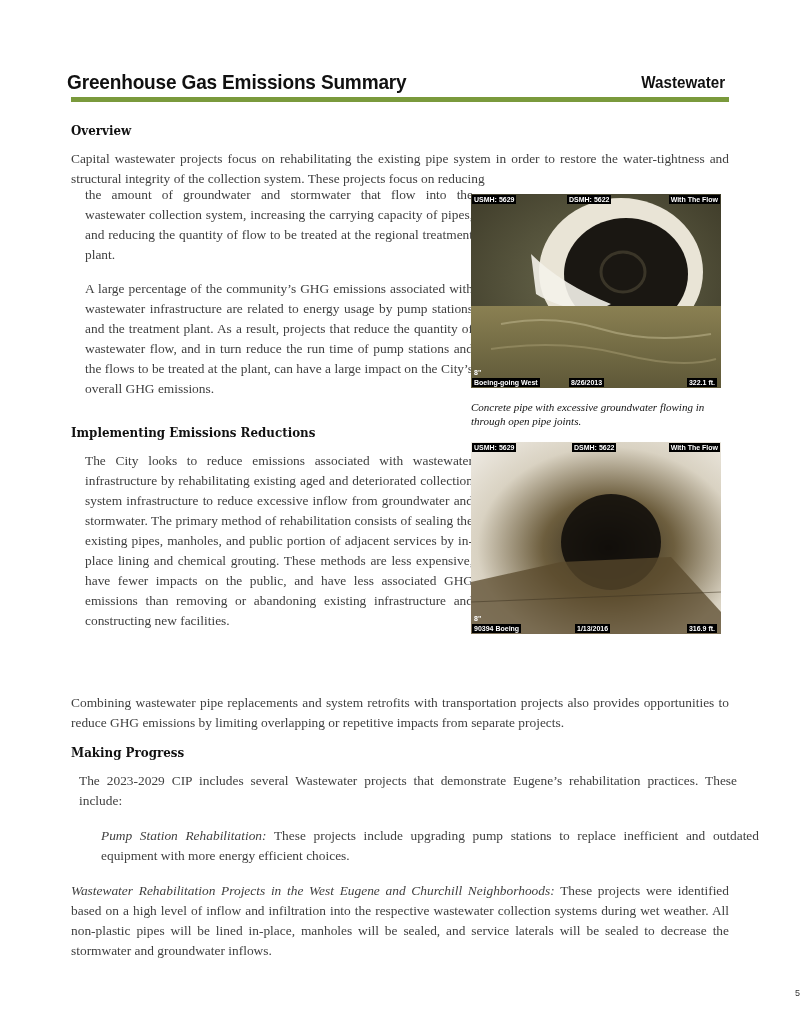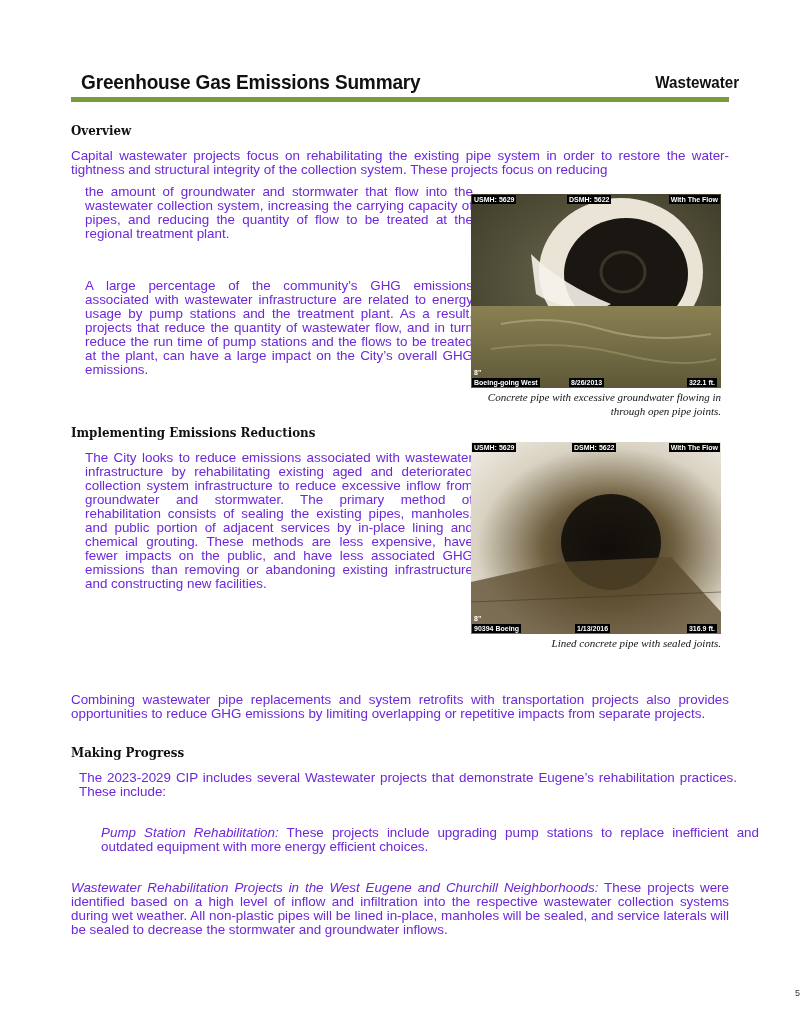--- a/index.html
+++ b/index.html
@@ -1,37 +1,37 @@
 <!DOCTYPE html>
 <html><head>
 <meta charset="utf-8">
 <style>
   html, body { margin: 0; padding: 0; background: #ffffff; }
   body { width: 800px; height: 1035px; position: relative; overflow: hidden;
          font-family: "DejaVu Serif", "Liberation Serif", serif; color: #111; }
-  .header { position: absolute; left: 81px; top: 70px; width: 658px; height: 26px; }
+  .header { position: absolute; left: 67px; top: 70px; width: 658px; height: 26px; }
   .title { position: absolute; left: 0; top: 0; font-family: "Liberation Sans", sans-serif;
            font-weight: bold; font-size: 20.5px; letter-spacing: -0.2px; color: #111;
            transform: scaleX(0.93); transform-origin: left top; }
   .section-tag { position: absolute; right: 0; top: 3px; font-family: "Liberation Sans", sans-serif;
            font-weight: bold; font-size: 16.5px; color: #111; transform: scaleX(0.92); transform-origin: right top; }
   .rule { position: absolute; left: 71px; top: 97px; width: 658px; height: 5px; background: #7a9a3c; }
   .h2 { position: absolute; left: 71px; font-weight: bold; font-size: 13.2px; color: #111;
         font-family: "DejaVu Serif", serif; transform: scaleX(0.9); transform-origin: left top; }
-  .para { position: absolute; font-size: 13.4px; line-height: 14px; color: #6d28d9;
-          text-align: justify; font-family: Liberation Sans, sans-serif; }
+  .para { position: absolute; font-size: 13.4px; line-height: 20px; color: #404040;
+          text-align: justify; font-family: Liberation Serif, serif; }
   .para.full { left: 71px; width: 658px; }
   .para.narrow { left: 85px; width: 388px; }
   .para i { font-style: italic; }
   .figure { position: absolute; left: 471px; width: 250px; }
   .photo { position: relative; width: 250px; overflow: hidden; background: #000; }
   .osd { position: absolute; font-family: "Liberation Sans", sans-serif; font-weight: bold;
          font-size: 7px; color: #fff; background: #000; padding: 0 2px; line-height: 9px; white-space: nowrap; }
   .caption { font-family: "Liberation Serif", serif; font-style: italic; font-size: 11px;
-             line-height: 14px; text-align: right; color: #111; margin-top: 2px; width: 250px; }
+             line-height: 14px; color: #111; margin-top: 12px; width: 250px; }
   .page-num { position: absolute; left: 5px; width: 800px; top: 988px; text-align: right;
               font-family: "Liberation Sans", sans-serif; font-size: 9px; color: #333; }
 </style>
 </head>
 <body>
 
 <div class="header">
   <div class="title">Greenhouse Gas Emissions Summary</div>
   <div class="section-tag">Wastewater</div>
 </div>
@@ -95,21 +95,20 @@
       <path d="M0 160 L250 150" stroke="#3c3220" stroke-width="1" opacity="0.5"></path>
     </svg>
     <span class="osd" style="left:1px; top:1px;">USMH: 5629</span>
     <span class="osd" style="left:101px; top:1px;">DSMH: 5622</span>
     <span class="osd" style="right:1px; top:1px;">With The Flow</span>
     <span class="osd" style="left:1px; bottom:11px; background:none;">8"</span>
     <span class="osd" style="left:1px; bottom:1px;">90394 Boeing</span>
     <span class="osd" style="left:104px; bottom:1px;">1/13/2016</span>
     <span class="osd" style="right:4px; bottom:1px;">316.9 ft.</span>
   </div>
-  <div class="caption">Lined concrete pipe with sealed joints.</div>
 </div>
 
 <div class="para full" style="top:693px;">Combining wastewater pipe replacements and system retrofits with transportation projects also provides opportunities to reduce GHG emissions by limiting overlapping or repetitive impacts from separate projects.</div>
 
 <div class="h2" style="top:745px;">Making Progress</div>
 <div class="para full" style="top:771px;margin-left:8px;">The 2023-2029 CIP includes several Wastewater projects that demonstrate Eugene’s rehabilitation practices. These include:</div>
 
 <div class="para full" style="top:826px;margin-left:30px;">
   <i>Pump Station Rehabilitation:</i><span> These projects include upgrading pump stations to replace inefficient and outdated equipment with more energy efficient choices.</span>
 </div>

